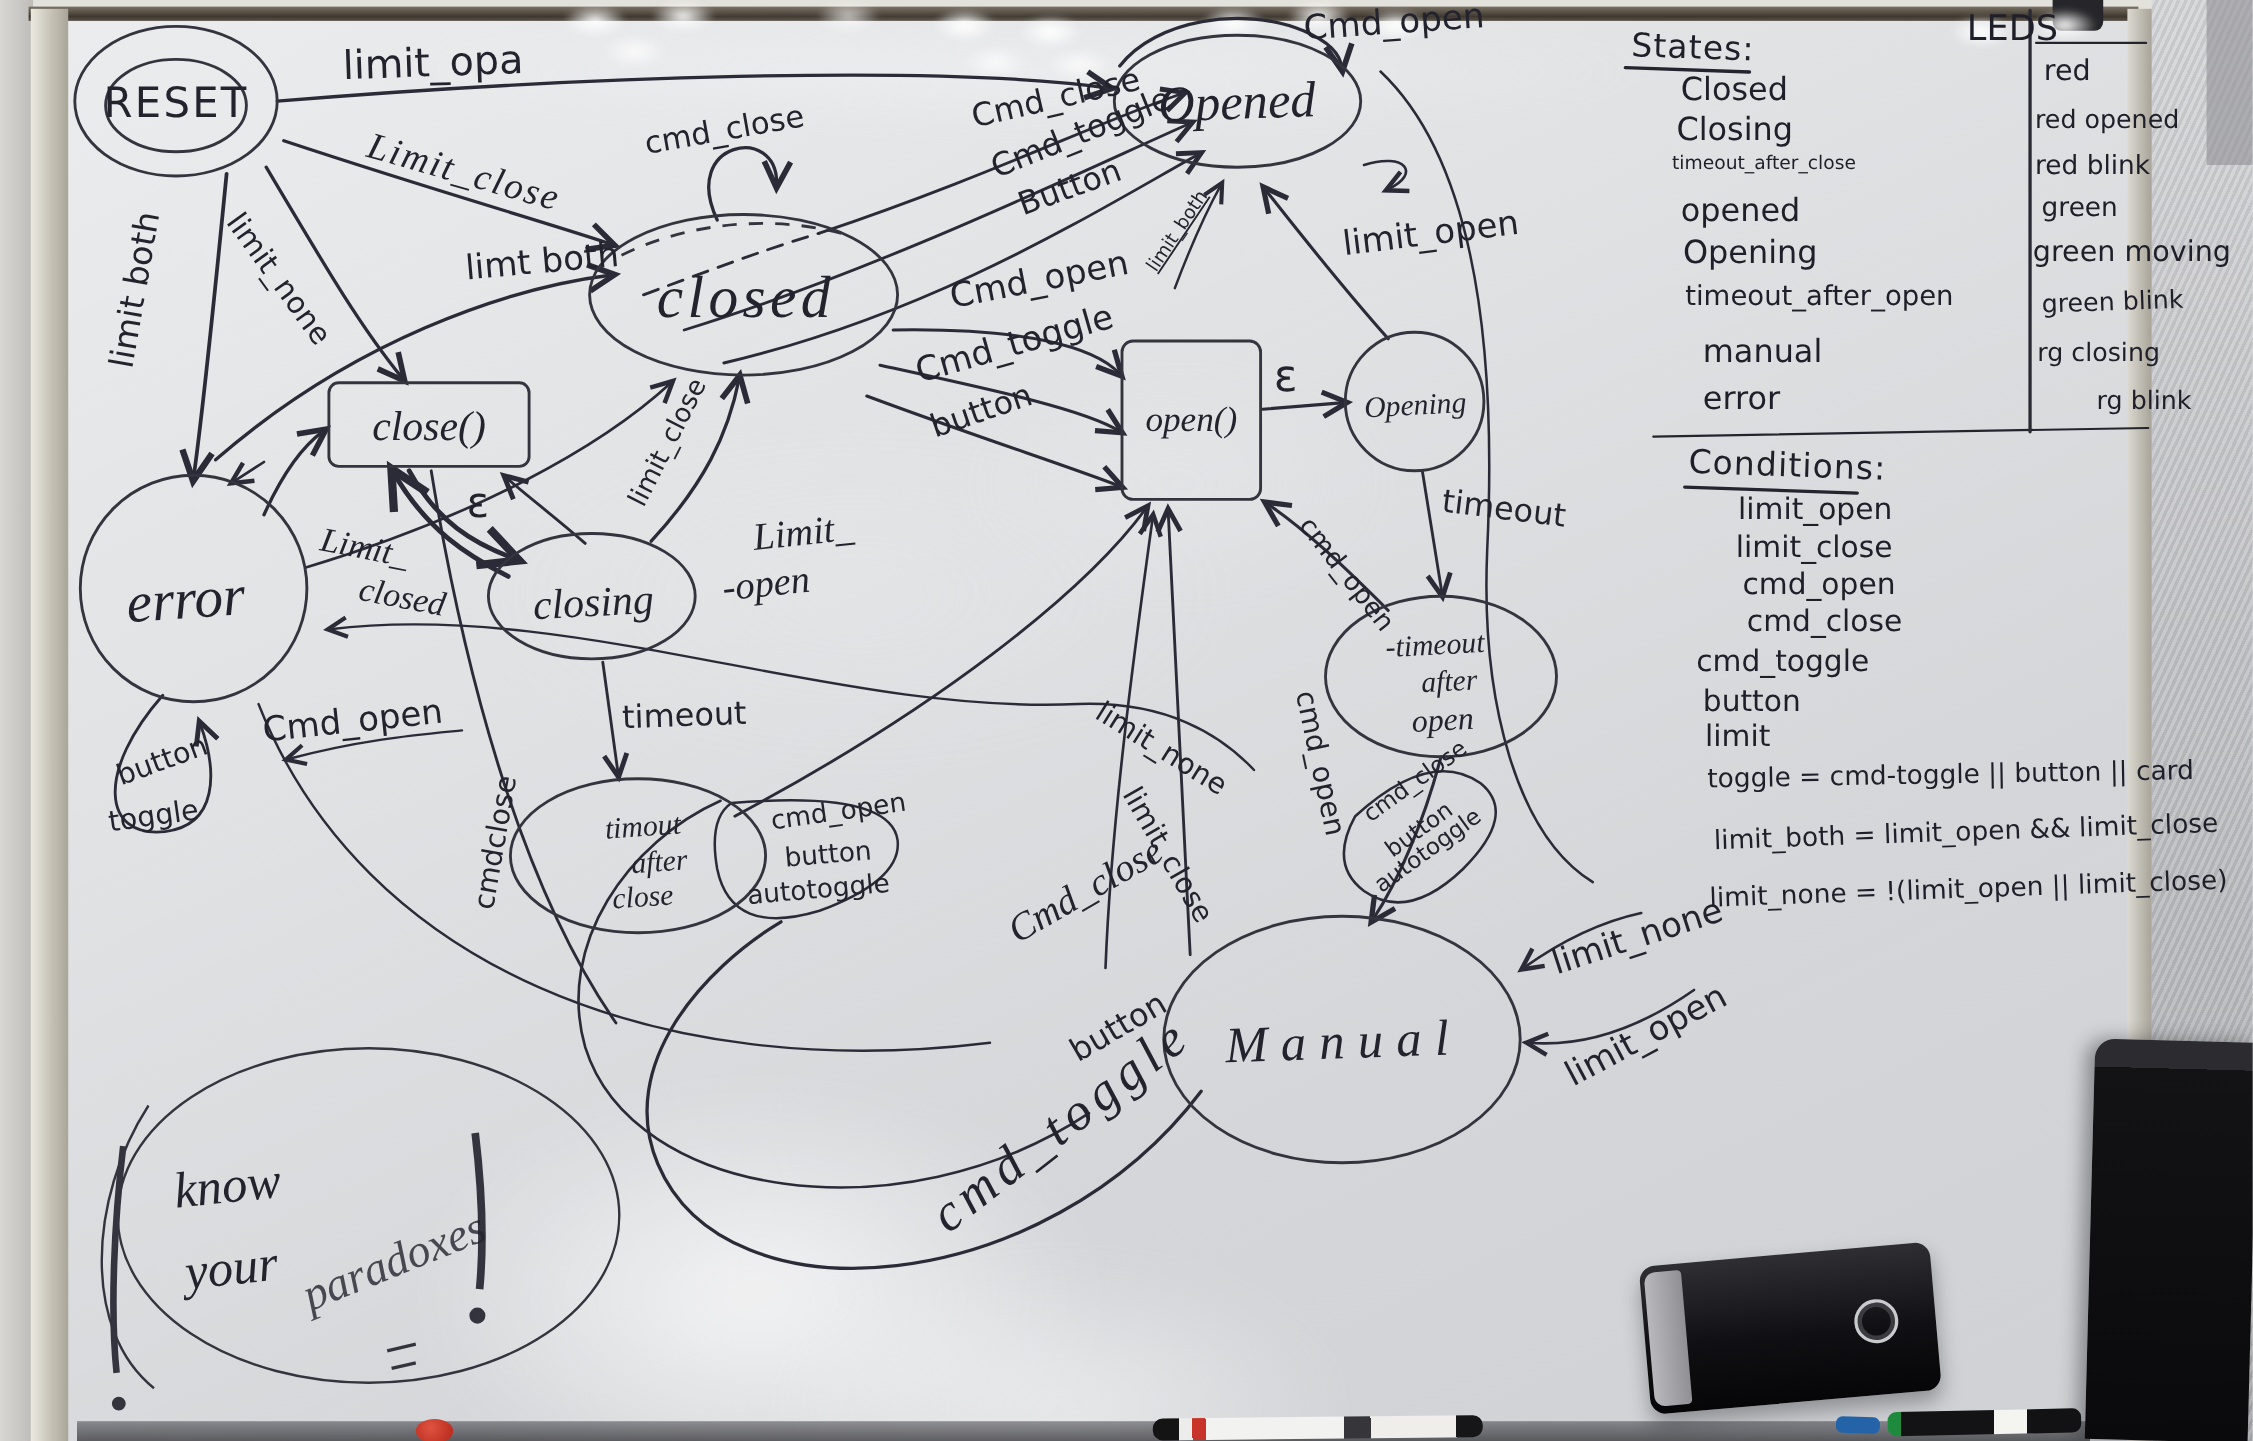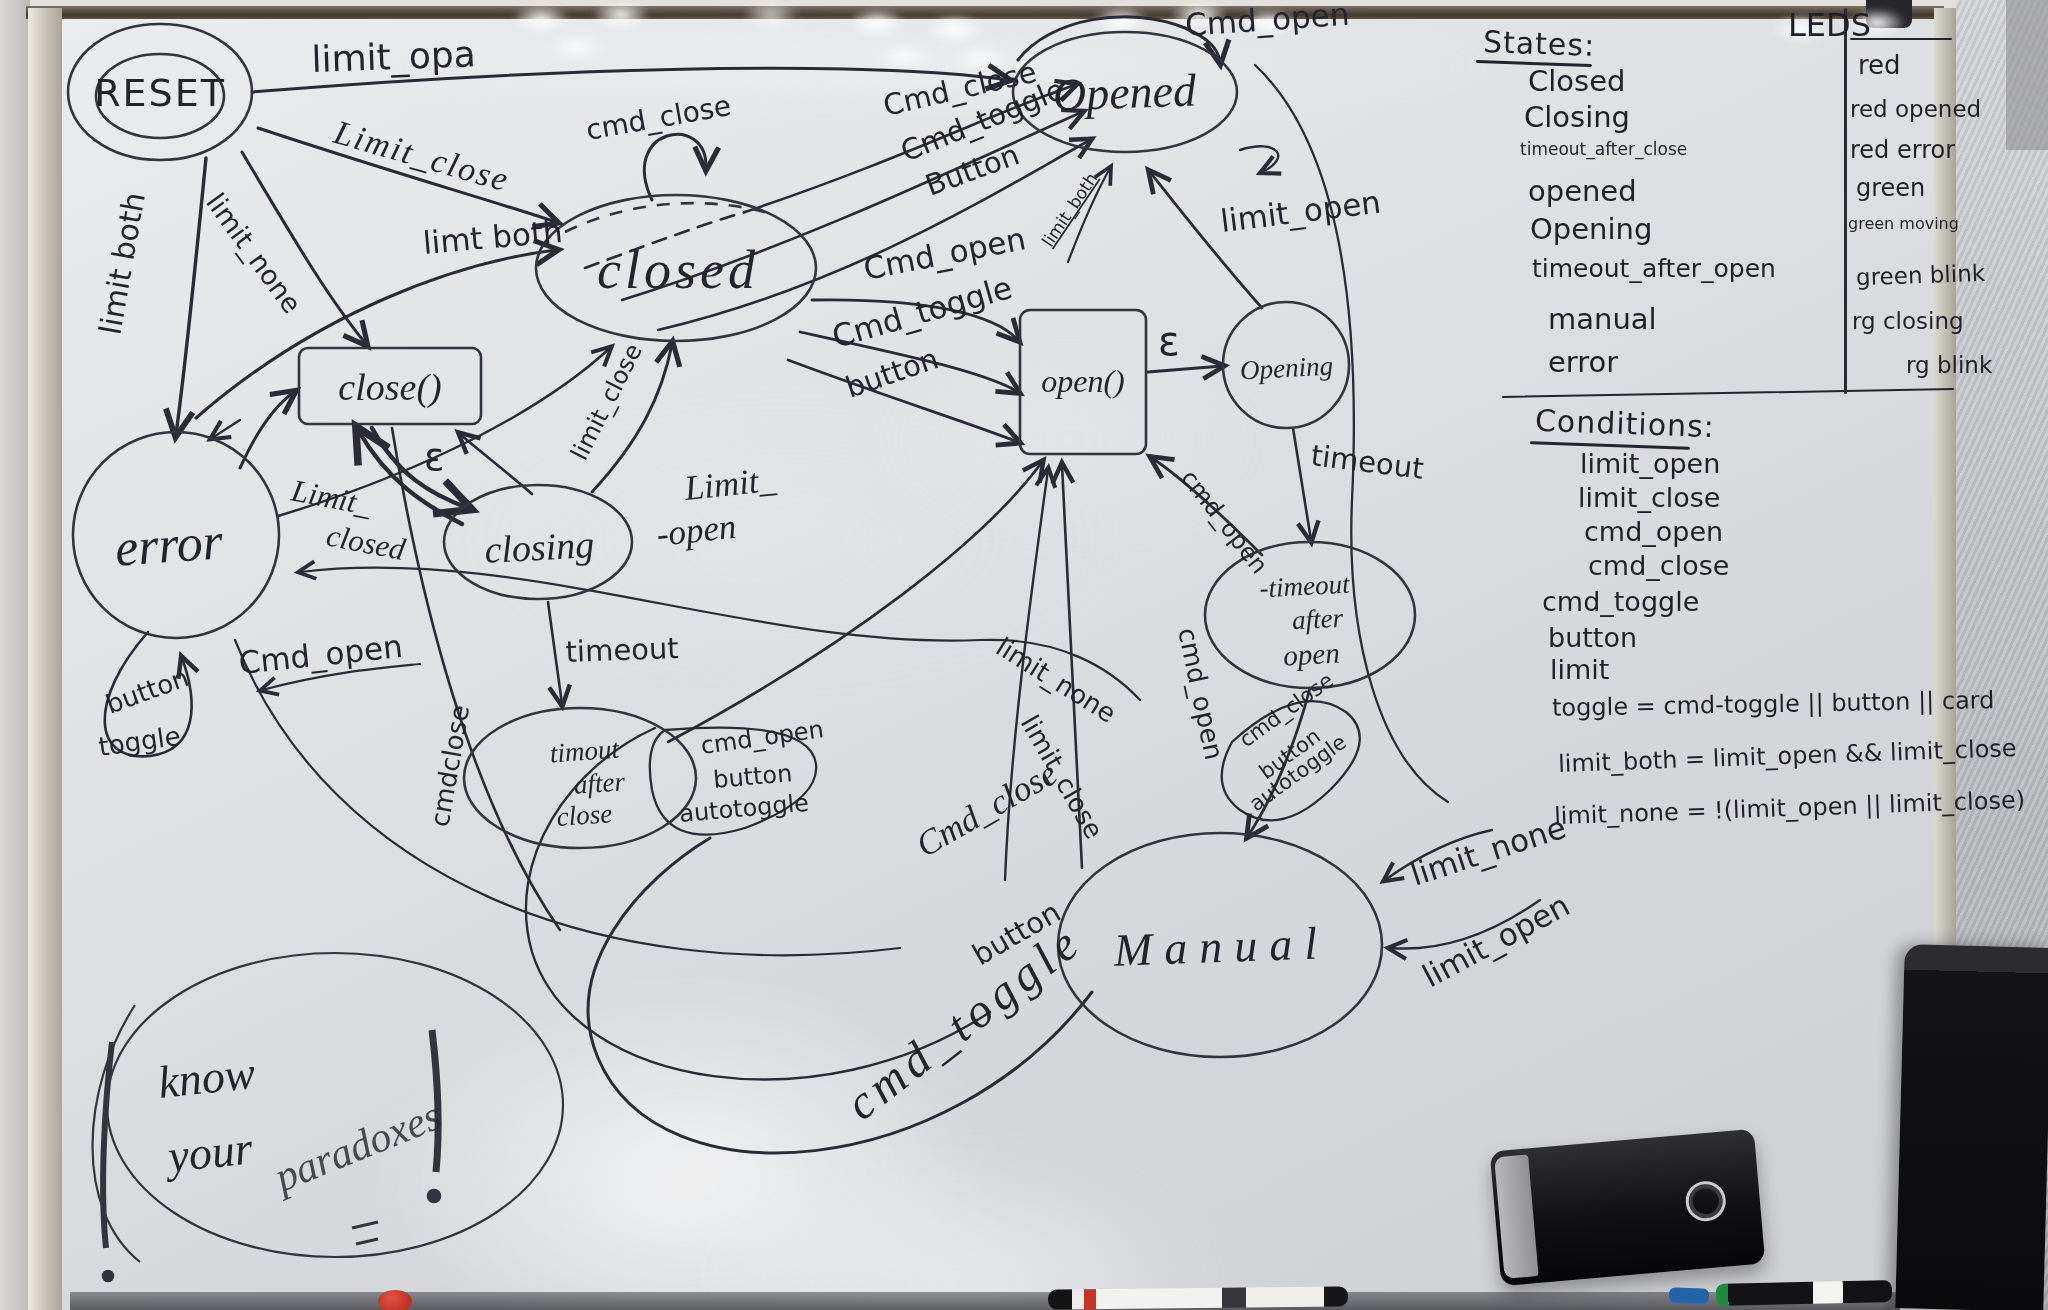--- a/index.html
+++ b/index.html
@@ -241,23 +241,23 @@
   <div class="ptxt" style="left:1550px;top:654px;font-size:27px">limit</div>
   <div class="ptxt" style="left:1552px;top:690px;font-size:24px;transform:rotate(-1deg)">toggle = cmd-toggle || button || card</div>
   <div class="ptxt" style="left:1558px;top:742px;font-size:24px;transform:rotate(-2deg)">limit_both = limit_open &amp;&amp; limit_close</div>
   <div class="ptxt" style="left:1554px;top:794px;font-size:24px;transform:rotate(-2deg)">limit_none = !(limit_open || limit_close)</div>
 
   <div class="vline" style="left:1844px;top:8px;height:386px"></div>
   <div class="ptxt" style="left:1788px;top:6px;font-size:32px">LEDS</div>
   <div class="uline" style="left:1850px;top:38px;width:102px;height:2px"></div>
   <div class="ptxt" style="left:1858px;top:50px;font-size:26px">red</div>
   <div class="ptxt" style="left:1850px;top:96px;font-size:23px">red opened</div>
-  <div class="ptxt" style="left:1850px;top:136px;font-size:24px">red error</div>
+  <div class="ptxt" style="left:1850px;top:136px;font-size:24px">red blink</div>
   <div class="ptxt" style="left:1856px;top:174px;font-size:24px">green</div>
-  <div class="ptxt" style="left:1848px;top:214px;font-size:16px">green moving</div>
+  <div class="ptxt" style="left:1848px;top:214px;font-size:26px">green moving</div>
   <div class="ptxt" style="left:1856px;top:262px;font-size:23px;transform:rotate(-2deg)">green blink</div>
   <div class="ptxt" style="left:1852px;top:308px;font-size:23px">rg closing</div>
   <div class="ptxt" style="left:1906px;top:352px;font-size:23px">rg blink</div>
 
   <div class="abs tray-shadow"></div>
   <div class="abs eraser">
     <div class="felt"></div>
     <div class="logo"></div>
   </div>
   <div class="abs speaker"></div>

